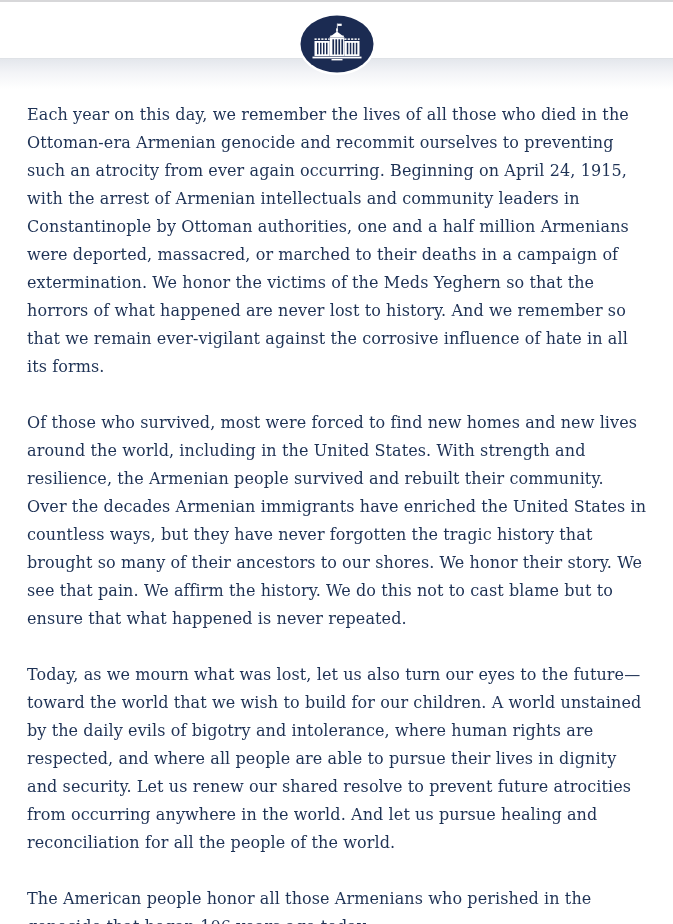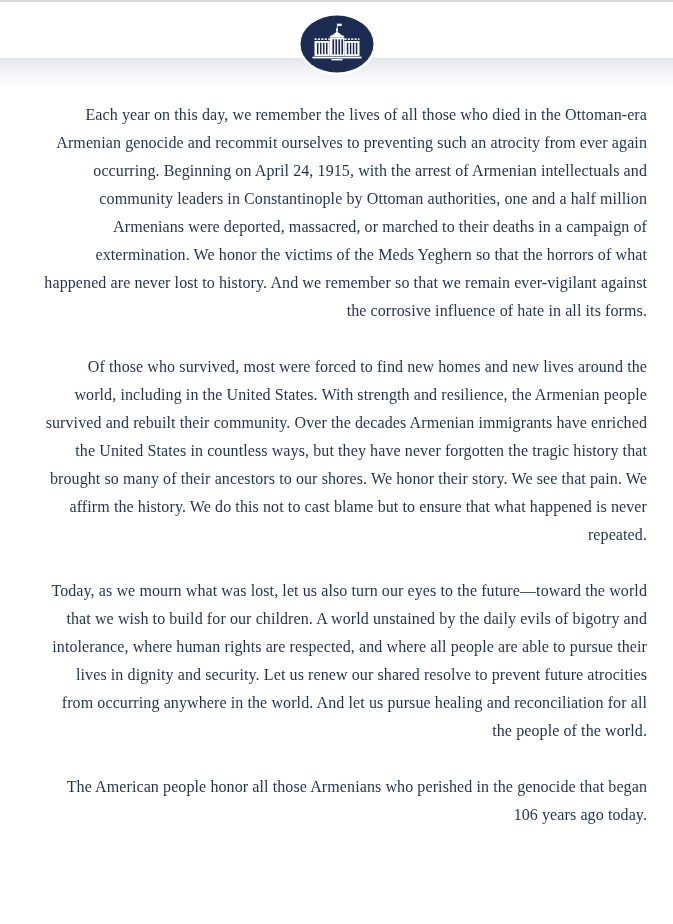--- a/index.html
+++ b/index.html
@@ -41,24 +41,23 @@
     cursor: pointer;
   }
   .logo-link svg { display: block; }
   .article-body {
     padding: 12px 26px 20px 27px;
     color: #1e3255;
     font-size: 16px;
     line-height: 28px;
   }
   .article-body p {
-    margin: 0 0 28px 16px;
-    text-align: right;
+    margin: 0 0 28px 0;
+    text-align: left;
     letter-spacing: 0.1px;
-    font-family: Liberation Serif, serif;
   }
 </style>
 </head>
 <body>
 
 <div class="page">
 
   <div class="top-border"></div>
 
   <header class="site-header">

